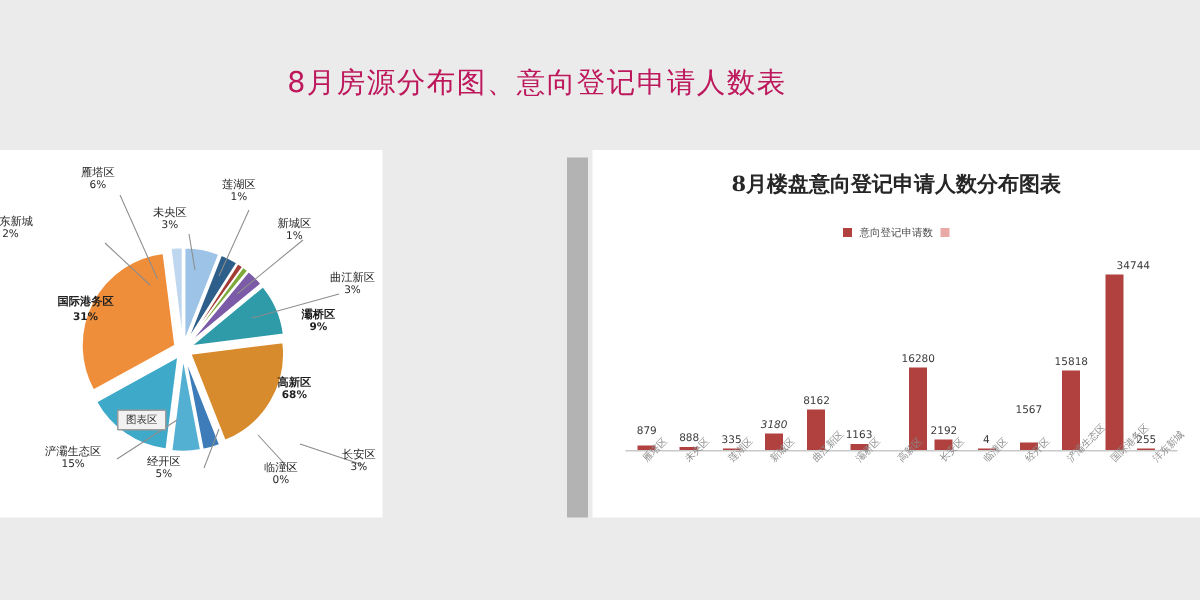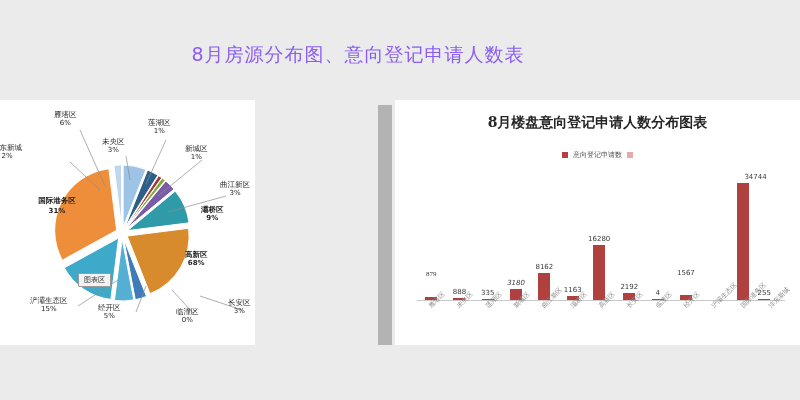--- a/index.html
+++ b/index.html
@@ -6,21 +6,21 @@
   body{
     width:800px;height:400px;
     background:#ebebeb;
     font-family:"Liberation Sans","DejaVu Sans",sans-serif;
     overflow:hidden;
     position:relative;
   }
   #page-title{
     position:absolute;left:0;top:42px;width:716px;
     text-align:center;
-    font-size:19px;color:#8b5cf6;font-weight:400;
+    font-size:19px;color:#be185d;font-weight:400;
     letter-spacing:1px;
     font-family:"DejaVu Sans",sans-serif;
   }
 
   
   .panel{position:absolute;background:#fff;}
   #left-panel{left:-50px;top:100px;width:305px;height:245px;}
   #right-panel{left:395px;top:100px;width:405px;height:245px;}
   #panel-divider{position:absolute;left:378px;top:105px;width:14px;height:240px;background:#b3b3b3;}
 
@@ -169,21 +169,21 @@
 
   <div id="bar-legend">
     <span class="legend-swatch"></span>
     <span id="legend-text">意向登记申请数</span>
     <span class="legend-swatch ghost"></span>
   </div>
 
   <div id="plot">
       <div class="bar-col" style="left: 0px; width: 28.3077px;">
         <div class="bar-rect" style="height: 2.96084px; left: 8.15385px; background: rgb(176, 65, 62);"></div>
-        <div class="bar-val" style="bottom: 22px; left: -4.84615px; font-family: Liberation Serif, serif;">879</div>
+        <div class="bar-val" style="bottom: 9px; left: -4.84615px;">879</div>
       </div>
       <div class="bar-col" style="left: 28.3077px; width: 28.3077px;">
         <div class="bar-rect" style="height: 2.04126px; left: 8.15385px; background: rgb(176, 65, 62);"></div>
         <div class="bar-val" style="bottom: 4.04126px; left: -4.84615px;">888</div>
       </div>
       <div class="bar-col" style="left: 56.6154px; width: 28.3077px;">
         <div class="bar-rect" style="height: 1.12842px; left: 8.15385px; background: rgb(176, 65, 62);"></div>
         <div class="bar-val" style="bottom: 3.12842px; left: -4.84615px;">335</div>
       </div>
       <div class="bar-col" style="left: 84.9231px; width: 28.3077px; font-style: italic;">
@@ -191,35 +191,39 @@
         <div class="bar-val" style="bottom: 12.7116px; left: -4.84615px;">3180</div>
       </div>
       <div class="bar-col" style="left: 113.231px; width: 28.3077px;">
         <div class="bar-rect" style="height: 27.4931px; left: 8.15385px; background: rgb(176, 65, 62);"></div>
         <div class="bar-val" style="bottom: 29.4931px; left: -4.84615px;">8162</div>
       </div>
       <div class="bar-col" style="left: 141.538px; width: 28.3077px;">
         <div class="bar-rect" style="height: 3.91747px; left: 8.15385px; background: rgb(176, 65, 62);"></div>
         <div class="bar-val" style="bottom: 5.91747px; left: -4.84615px;">1163</div>
       </div>
-      <div class="bar-col" style="left: 168px; width: 28.3077px;">
+      <div class="bar-col" style="left: 181px; width: 28.3077px;">
         <div class="bar-rect" style="height: 54.8379px; left: 8.15385px; background: rgb(176, 65, 62);"></div>
         <div class="bar-val" style="bottom: 56.8379px; left: -4.84615px;">16280</div>
       </div>
       <div class="bar-col" style="left: 198.154px; width: 28.3077px;">
         <div class="bar-rect" style="height: 7.38358px; left: 8.15385px; background: rgb(176, 65, 62);"></div>
         <div class="bar-val" style="bottom: 9.38358px; left: -4.84615px;">2192</div>
       </div>
       <div class="bar-col" style="left: 226.462px; width: 28.3077px;">
         <div class="bar-rect" style="height: 1px; left: 8.15385px; background: rgb(176, 65, 62);"></div>
         <div class="bar-val" style="bottom: 3px; left: -4.84615px;">4</div>
       </div>
       <div class="bar-col" style="left: 254.769px; width: 28.3077px;">
         <div class="bar-rect" style="height: 5.27832px; left: 8.15385px; background: rgb(176, 65, 62);"></div>
         <div class="bar-val" style="bottom: 23px; left: -4.84615px;">1567</div>
+      </div>
+      <div class="bar-col" style="left: 283.077px; width: 28.3077px;">
+        <div class="bar-rect" style="height: 53.2817px; left: 8.15385px; background: rgb(176, 65, 62);"></div>
+        <div class="bar-val" style="bottom: 55.2817px; left: -4.84615px;">15818</div>
       </div>
       <div class="bar-col" style="left: 311.385px; width: 28.3077px;">
         <div class="bar-rect" style="height: 117.032px; left: 8.15385px; background: rgb(176, 65, 62);"></div>
         <div class="bar-val" style="bottom: 119.032px; left: -4.84615px; margin-left: 13px;">34744</div>
       </div>
       <div class="bar-col" style="left: 333px; width: 28.3077px;">
         <div class="bar-rect" style="height: 1px; left: 8.15385px; background: rgb(176, 65, 62);"></div>
         <div class="bar-val" style="bottom: 3px; left: -4.84615px;">255</div>
       </div>
     </div>

